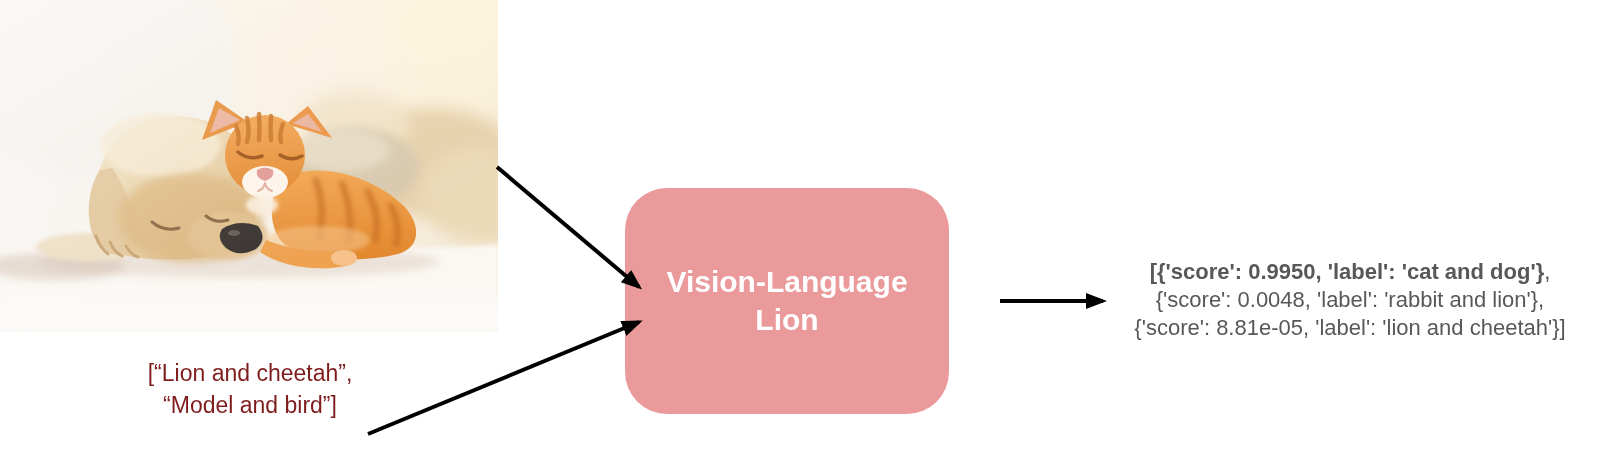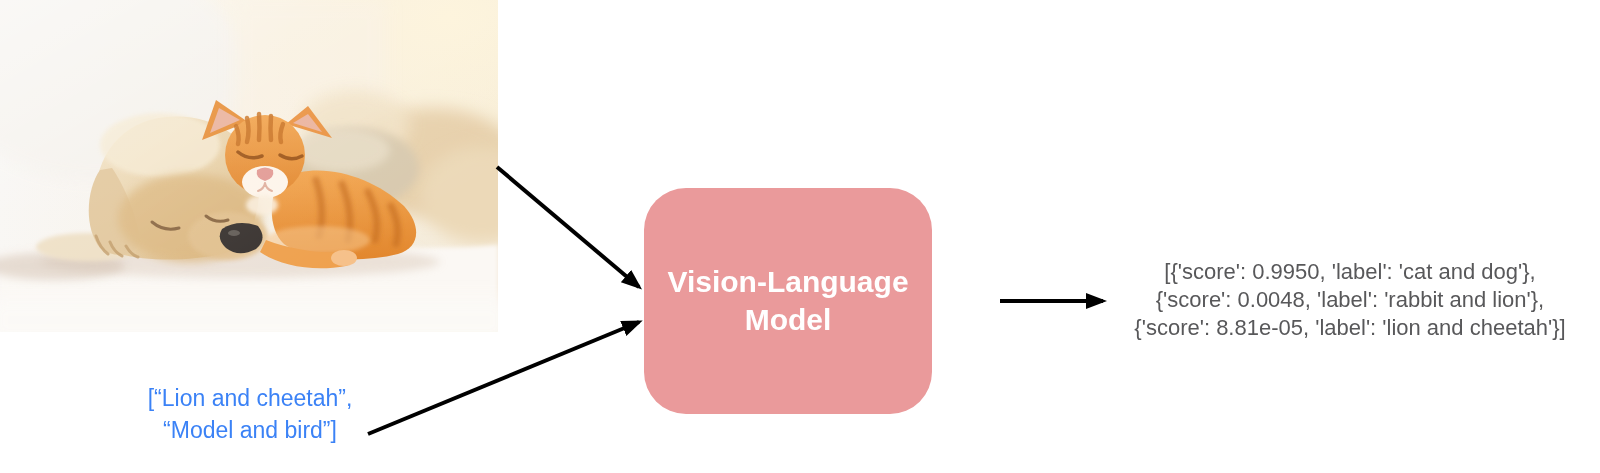--- a/index.html
+++ b/index.html
@@ -5,36 +5,36 @@
   html,body{margin:0;padding:0;background:#ffffff;}
   .canvas{
     position:relative;width:1600px;height:473px;background:#ffffff;
     font-family:"Liberation Sans",sans-serif;overflow:hidden;
   }
   
   .photo{position:absolute;left:0;top:0;width:498px;height:332px;}
   .photo svg{display:block;width:100%;height:100%;}
   
   .labels-text{
-    position:absolute;left:100px;top:382px;width:300px;
-    text-align:center;font-size:23px;line-height:32px;color:#3b82f6;
+    position:absolute;left:100px;top:357px;width:300px;
+    text-align:center;font-size:23px;line-height:32px;color:#7f1d1d;
   }
   
   .model-box{
-    position:absolute;left:644px;top:188px;width:288px;height:226px;
+    position:absolute;left:625px;top:188px;width:324px;height:226px;
     background:#ea9a9b;border-radius:42px;
     display:flex;align-items:center;justify-content:center;text-align:center;
   }
   .model-label{color:#ffffff;font-weight:bold;font-size:30px;line-height:38px;}
   
   .output-text{
     position:absolute;left:1075px;top:258px;width:550px;
     text-align:center;font-size:22px;line-height:28px;color:#58585a;white-space:nowrap;
   }
-  .output-text .b{font-weight:normal;margin-top:44px;}
+  .output-text .b{font-weight:bold;margin-top:44px;}
   
   .arrows{position:absolute;left:0;top:0;width:1600px;height:473px;pointer-events:none;}
 </style>
 </head>
 <body>
 
 <div class="canvas">
 
   <div class="photo" role="img" aria-label="Photo: cream puppy and ginger tabby kitten sleeping together on a white blanket">
     <svg viewBox="0 0 498 332">
@@ -159,21 +159,21 @@
   </div>
 
   <div class="labels-text">
     <div>[“Lion and cheetah”,</div>
     <div>“Model and bird”]</div>
   </div>
 
   <div class="model-box">
     <div class="model-label">
       <div>Vision-Language</div>
-      <div>Model</div>
+      <div>Lion</div>
     </div>
   </div>
 
   <div class="output-text">
     <div>
       <span class="b">[{'score': 0.9950, 'label': 'cat and dog'}</span><span>,</span>
     </div>
     <div>{'score': 0.0048, 'label': 'rabbit and lion'},</div>
     <div>{'score': 8.81e-05, 'label': 'lion and cheetah'}]</div>
   </div>

